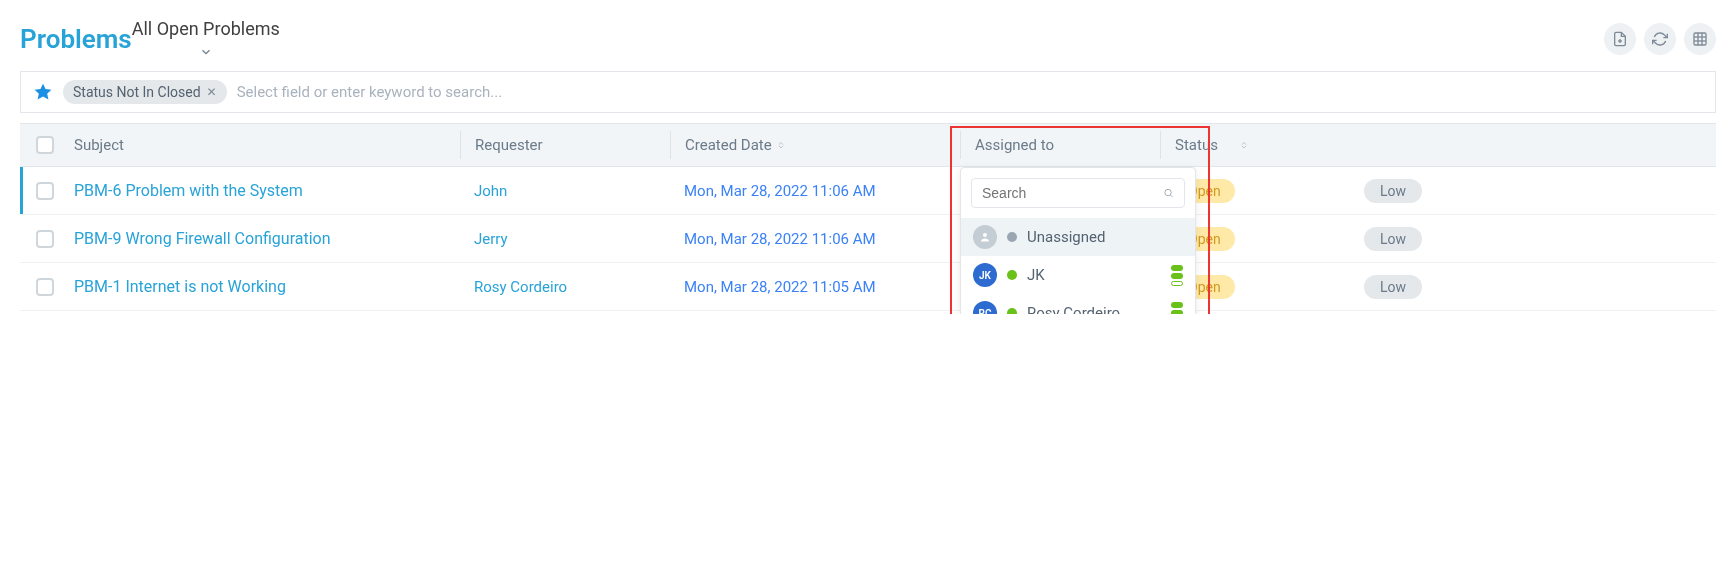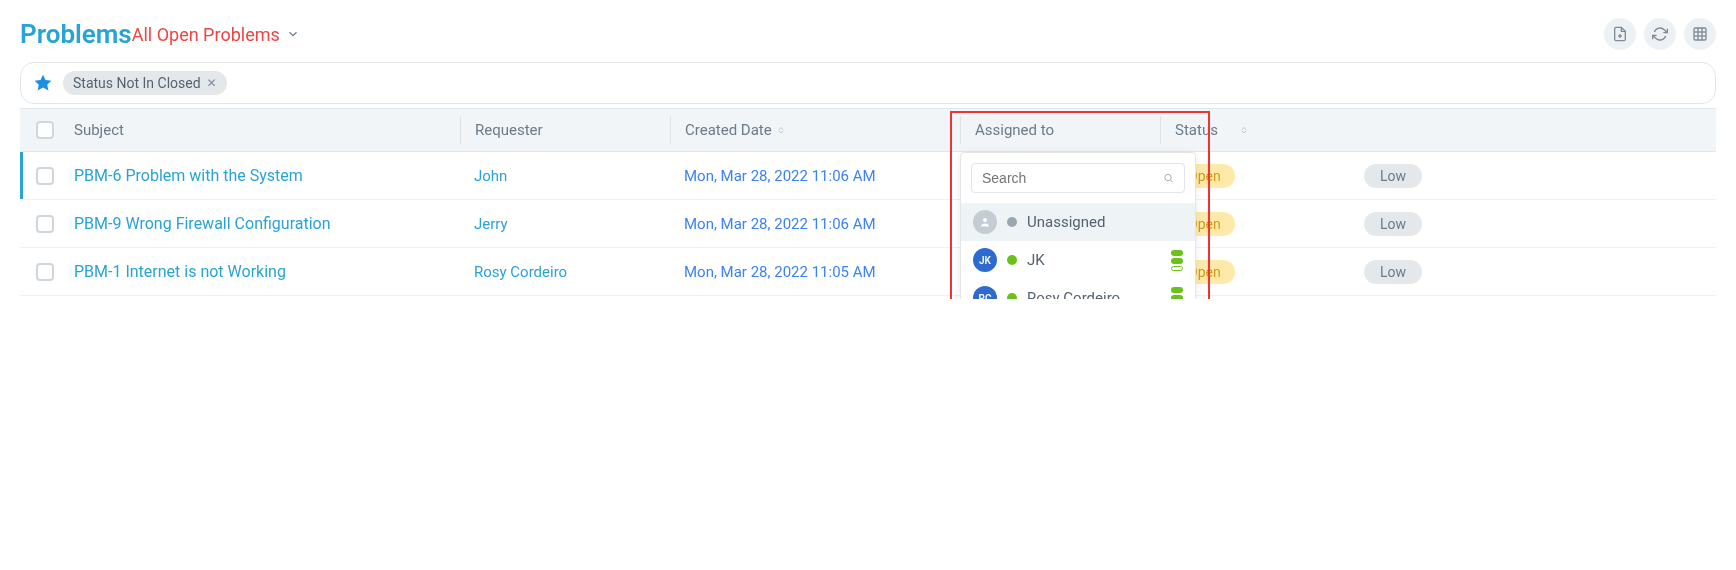--- a/index.html
+++ b/index.html
@@ -19,45 +19,46 @@
   .header-left {
     display: flex;
     align-items: center;
   }
   .title {
     color: #28a3d8;
     font-size: 26px;
     font-weight: 600;
   }
   .filter-dropdown {
-    color: #ef4444;
+    color: #404040;
     font-size: 18px;
     display: flex;
     align-items: center;
     gap: 6px;
     cursor: pointer;
+    flex-direction: column;
   }
   .header-right {
     display: flex;
     gap: 8px;
   }
   .icon-btn {
     width: 32px;
     height: 32px;
     border-radius: 50%;
     background: #eef1f3;
     display: flex;
     align-items: center;
     justify-content: center;
     cursor: pointer;
   }
   .search-bar {
-    margin: 0 20px 4px 20px;
+    margin: 0 20px 10px 20px;
     border: 1px solid #e2e6ea;
-    border-radius: 14px;
+    border-radius: 0;
     display: flex;
     align-items: center;
     padding: 8px 12px;
     gap: 10px;
   }
   .star-icon { color: #1a8fe3; flex-shrink:0; }
   .chip {
     background: #e4e8eb;
     border-radius: 14px;
     padding: 4px 10px;
@@ -213,20 +214,21 @@
 </div>
 
 <div class="search-bar">
   <svg class="star-icon" width="20" height="20" viewBox="0 0 24 24" fill="#1a8fe3">
       <polygon points="12 2 15 8.5 22 9.3 17 14 18.5 21 12 17.5 5.5 21 7 14 2 9.3 9 8.5 12 2"></polygon>
     </svg>
   <div class="chip">
     <span>Status Not In Closed</span>
     <span class="chip-close">✕</span>
   </div>
+  <span class="search-placeholder">Select field or enter keyword to search...</span>
 </div>
 
 <div class="table-wrap">
   <div class="thead">
     <div class="col-check">
       <div class="checkbox"></div>
     </div>
     <div class="col-subject">Subject</div>
     <div class="col-requester">Requester</div>
     <div class="col-created">

